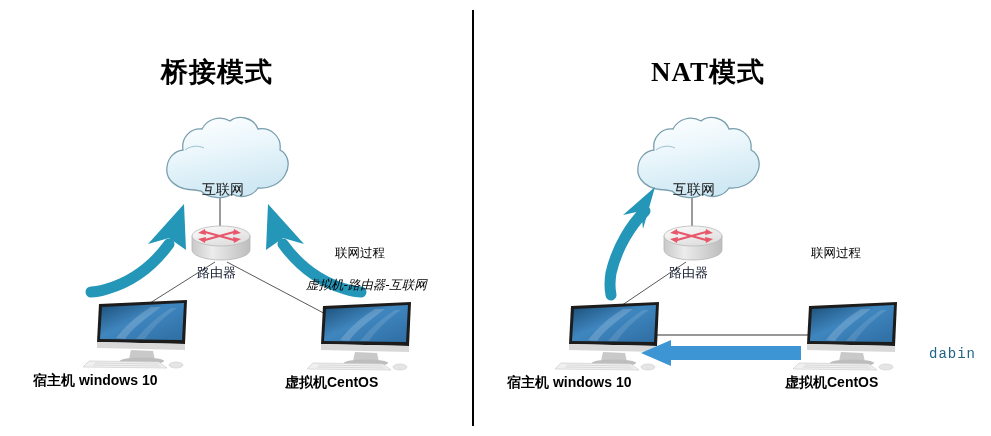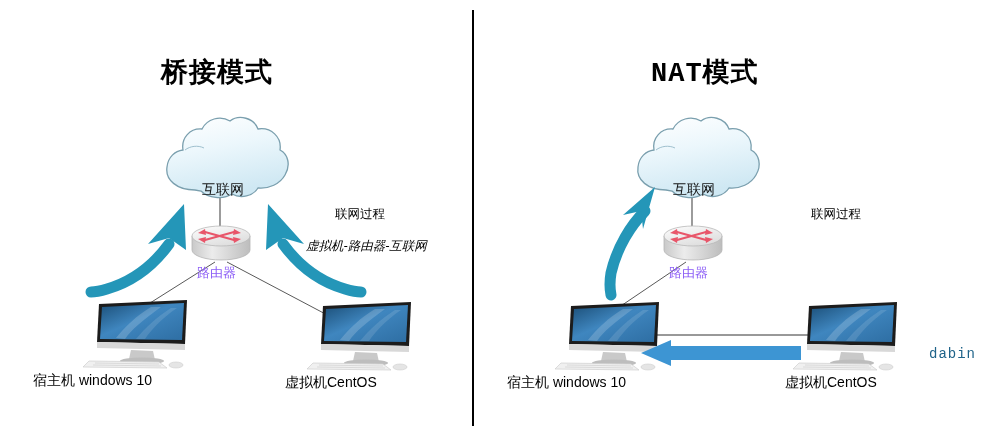--- a/index.html
+++ b/index.html
@@ -58,37 +58,39 @@
     color: #111111;
     font-family: "Liberation Sans", "DejaVu Sans", sans-serif;
     margin-top: 37px;
   }
 
   .router-wrap { position: absolute; }
   .router-label {
     position: absolute;
     white-space: nowrap;
     font-size: 13px;
-    color: #8b5cf6;
+    color: #0f172a;
   }
 
   .pc-wrap { position: absolute; }
   .pc-label {
     position: absolute;
     white-space: nowrap;
     font-size: 14px;
     color: #000000;
     font-family: "Liberation Sans", "DejaVu Sans", sans-serif;
+    font-weight: bold;
   }
 
   .note {
     position: absolute;
     font-size: 12.5px;
     color: #000000;
     white-space: nowrap;
+    margin-top: 39px;
   }
 
   .watermark {
     position: absolute;
     right: 18px;
     bottom: 10px;
     font-family: "Liberation Mono", "DejaVu Sans Mono", monospace;
     font-size: 14px;
     color: #1f6389;
     letter-spacing: 1px;
@@ -229,21 +231,21 @@
     </div>
 
     <div class="note" style="left:332px;top:206px;">联网过程</div>
     <div class="note" style="left:303px;top:238px;font-style:italic;">虚拟机-路由器-互联网</div>
   </div>
 
   <div class="divider"></div>
 
   <div class="panel panel-right">
 
-    <div class="title" style="left:178px;top:54px;font-family:Liberation Mono, monospace;">NAT模式</div>
+    <div class="title" style="left:178px;top:54px;">NAT模式</div>
 
     <svg class="lines" style="position:absolute;left:0;top:0;width:521px;height:436px;">
 
       <line x1="219" y1="195" x2="219" y2="232" stroke="#595959" stroke-width="1.2"></line>
 
       <line x1="213" y1="262" x2="130" y2="318" stroke="#595959" stroke-width="1"></line>
 
       <line x1="132" y1="335" x2="337" y2="335" stroke="#333333" stroke-width="1"></line>
     </svg>
 

